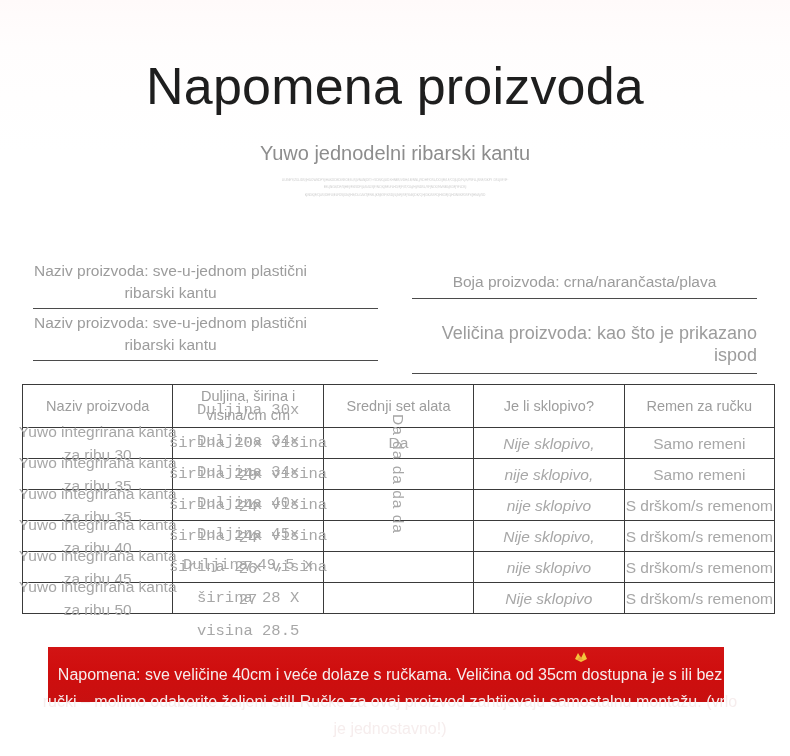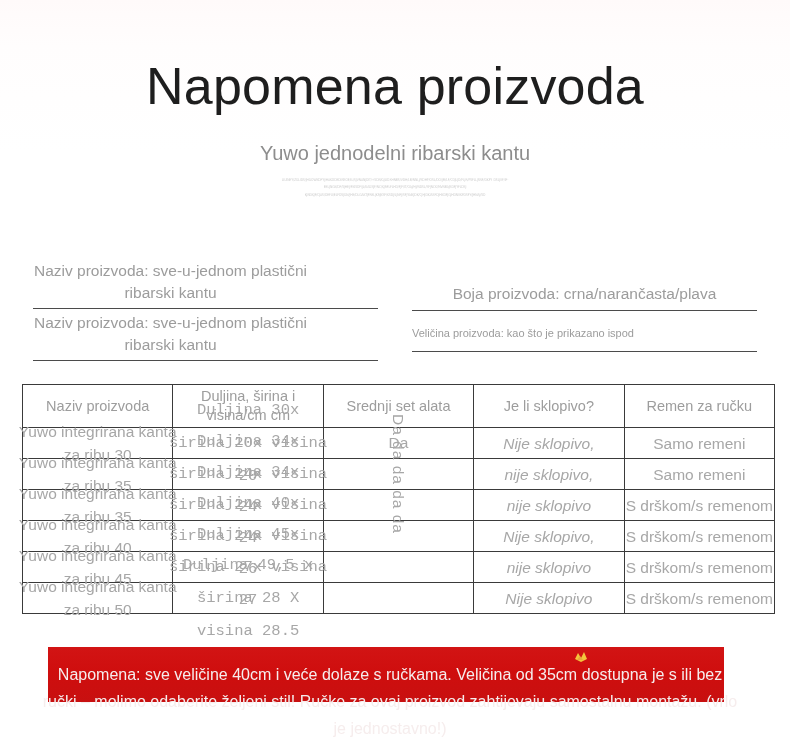--- a/index.html
+++ b/index.html
@@ -97,30 +97,29 @@
     width: 345px;
   }
   .f-name2 .txt { display: block; width: 275px; text-align: center; }
   .f-name2 .rule { width: 345px; bottom: -5px; }
 
   .f-color {
     top: 271px;
     left: 412px;
     width: 345px;
     text-align: center;
-    margin-top: 12px;
   }
   .f-color .rule { width: 345px; bottom: -6px; }
 
   .f-size {
     top: 322px;
     left: 412px;
     width: 345px;
-    text-align: left;
-    font-size: 11px;
+    text-align: right;
+    font-size: 18px;
   }
   .f-size .rule { width: 345px; bottom: -8px; }
 
   
   .tbl {
     position: absolute;
     left: 22px;
     top: 384px;
     width: 753px;
     border-collapse: collapse;

